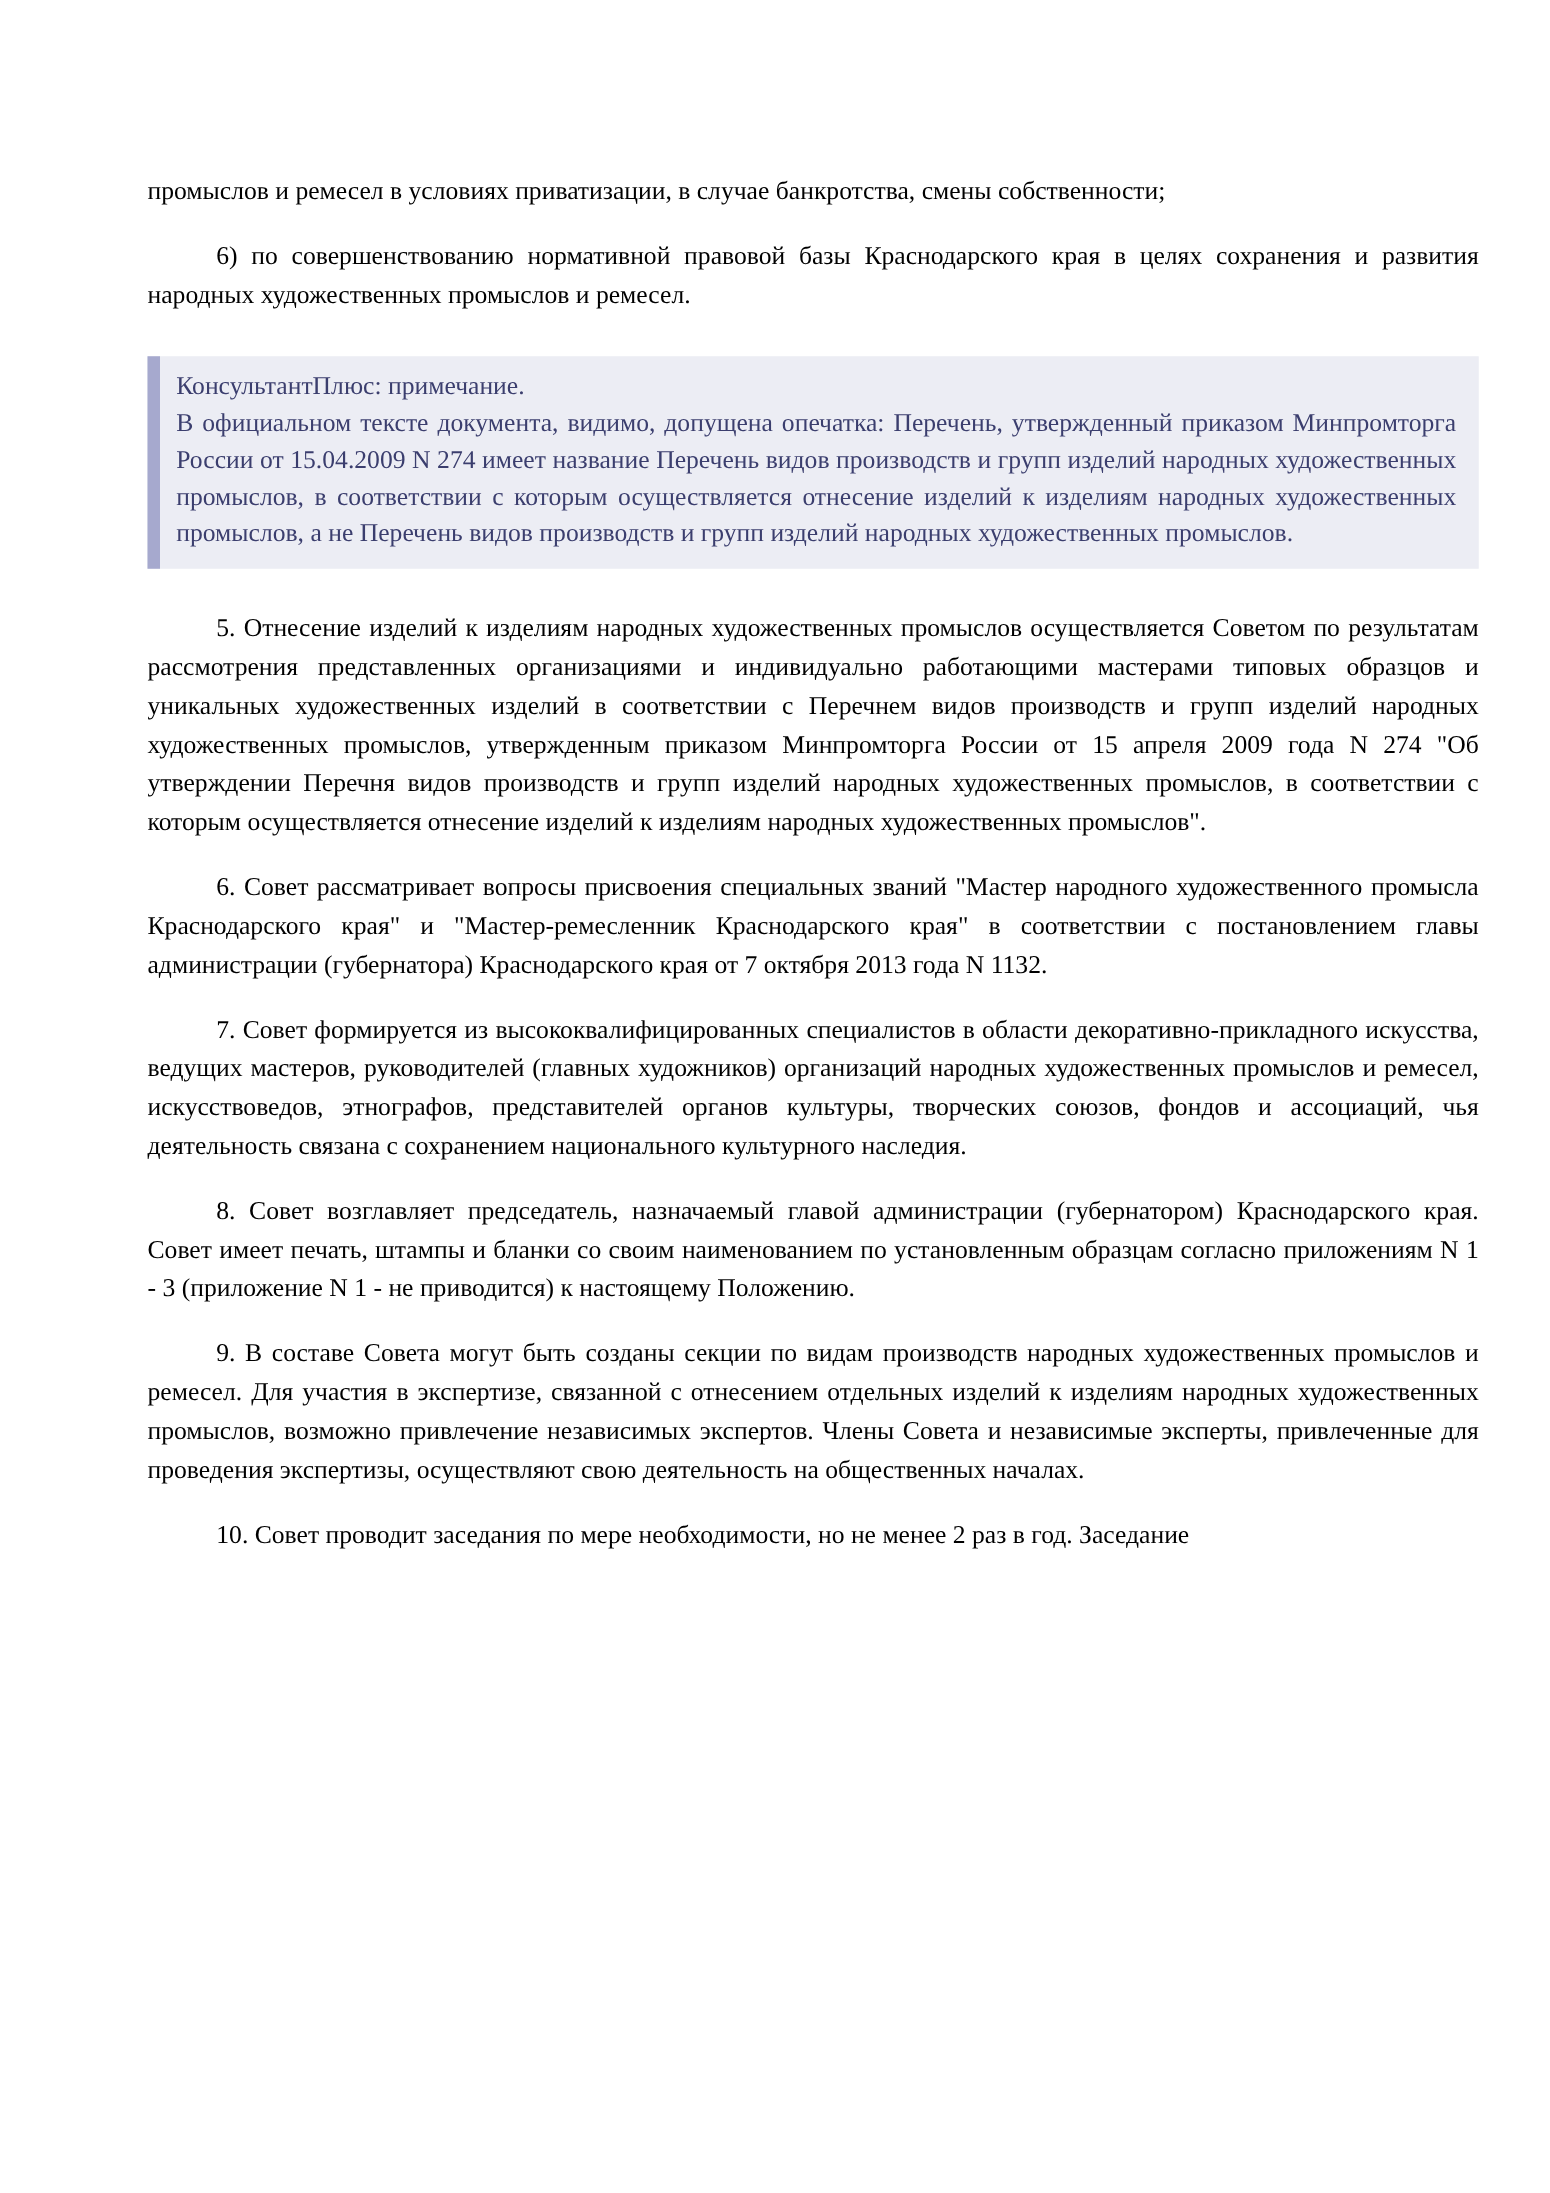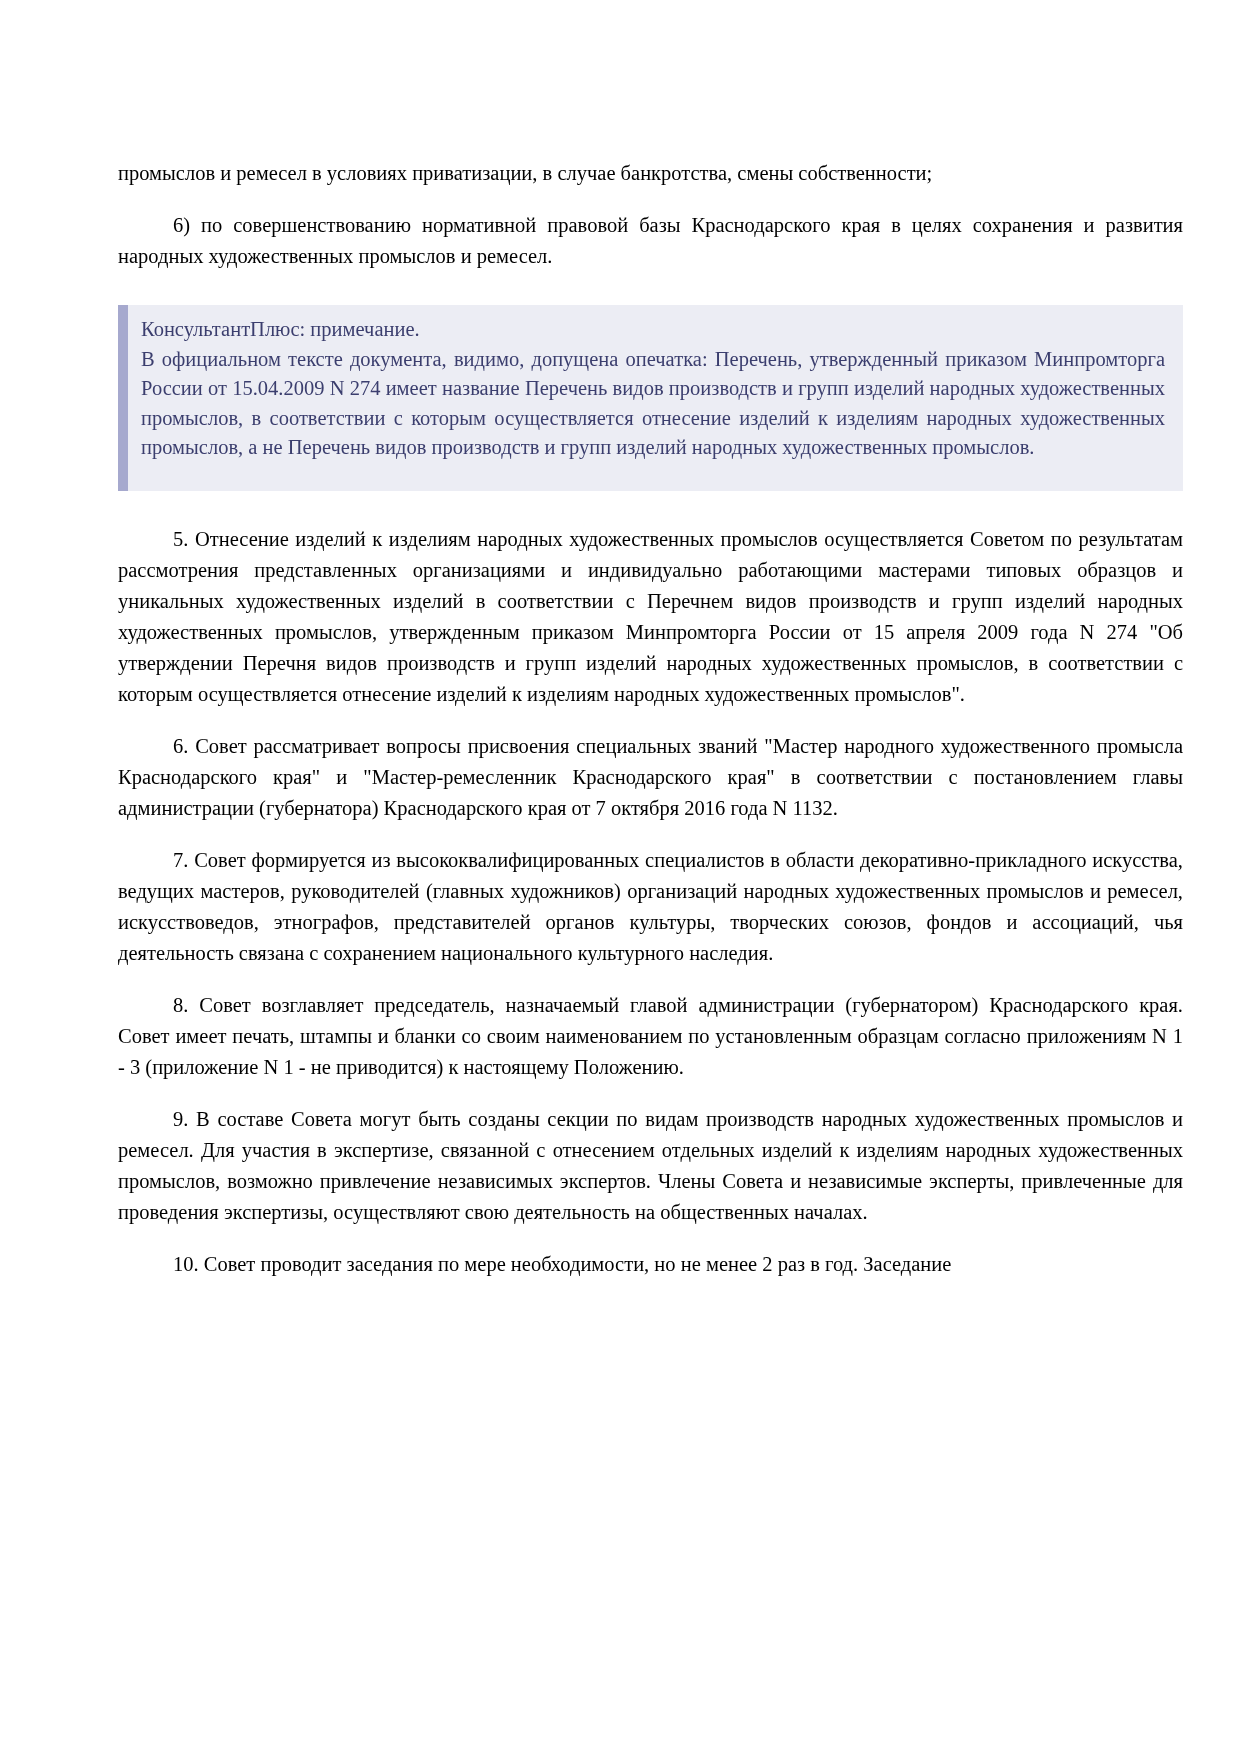--- a/index.html
+++ b/index.html
@@ -17,27 +17,27 @@
     width: 1065px;
     color: var(--body-text, #000000);
     font-size: 20.5px;
     line-height: 31px;
     text-align: justify;
   }
   .para {
     margin: 0 0 21px 0;
     text-indent: 55px;
   }
-  .para.no-indent { text-indent: 0; margin-top: 20px; }
+  .para.no-indent { text-indent: 0; }
   .note {
     margin: 33px 0;
     background: var(--note-bg, #ecedf4);
     border-left: 10px solid var(--note-border, #a6a9ce);
     color: var(--note-text, #3b3e6e);
-    padding: 10px 18px 28px 13px;
+    padding: 10px 18px 12px 13px;
     line-height: 29.5px;
   }
   .note p { margin: 0; text-indent: 0; }
   .note .note-body { text-align: justify; font-family: Liberation Serif, serif; }
 </style>
 </head>
 <body>
 
 <div class="content">
 
@@ -46,21 +46,21 @@
 
   <p class="para">6) по совершенствованию нормативной правовой базы Краснодарского края в целях сохранения и развития народных художественных промыслов и ремесел.</p>
 
   <div class="note">
     <p class="note-title">КонсультантПлюс: примечание.</p>
     <p class="note-body">В официальном тексте документа, видимо, допущена опечатка: Перечень, утвержденный приказом Минпромторга России от 15.04.2009 N 274 имеет название Перечень видов производств и групп изделий народных художественных промыслов, в соответствии с которым осуществляется отнесение изделий к изделиям народных художественных промыслов, а не Перечень видов производств и групп изделий народных художественных промыслов.</p>
   </div>
 
   <p class="para">5. Отнесение изделий к изделиям народных художественных промыслов осуществляется Советом по результатам рассмотрения представленных организациями и индивидуально работающими мастерами типовых образцов и уникальных художественных изделий в соответствии с Перечнем видов производств и групп изделий народных художественных промыслов, утвержденным приказом Минпромторга России от 15 апреля 2009 года N 274 "Об утверждении Перечня видов производств и групп изделий народных художественных промыслов, в соответствии с которым осуществляется отнесение изделий к изделиям народных художественных промыслов".</p>
 
-  <p class="para">6. Совет рассматривает вопросы присвоения специальных званий "Мастер народного художественного промысла Краснодарского края" и "Мастер-ремесленник Краснодарского края" в соответствии с постановлением главы администрации (губернатора) Краснодарского края от 7 октября 2016 года N 1132.</p>
+  <p class="para">6. Совет рассматривает вопросы присвоения специальных званий "Мастер народного художественного промысла Краснодарского края" и "Мастер-ремесленник Краснодарского края" в соответствии с постановлением главы администрации (губернатора) Краснодарского края от 7 октября 2013 года N 1132.</p>
 
   <p class="para">7. Совет формируется из высококвалифицированных специалистов в области декоративно-прикладного искусства, ведущих мастеров, руководителей (главных художников) организаций народных художественных промыслов и ремесел, искусствоведов, этнографов, представителей органов культуры, творческих союзов, фондов и ассоциаций, чья деятельность связана с сохранением национального культурного наследия.</p>
 
 
   <p class="para">8. Совет возглавляет председатель, назначаемый главой администрации (губернатором) Краснодарского края. Совет имеет печать, штампы и бланки со своим наименованием по установленным образцам согласно приложениям N 1 - 3 (приложение N 1 - не приводится) к настоящему Положению.</p>
 
   <p class="para">9. В составе Совета могут быть созданы секции по видам производств народных художественных промыслов и ремесел. Для участия в экспертизе, связанной с отнесением отдельных изделий к изделиям народных художественных промыслов, возможно привлечение независимых экспертов. Члены Совета и независимые эксперты, привлеченные для проведения экспертизы, осуществляют свою деятельность на общественных началах.</p>
 
   <p class="para">10. Совет проводит заседания по мере необходимости, но не менее 2 раз в год. Заседание</p>
 

